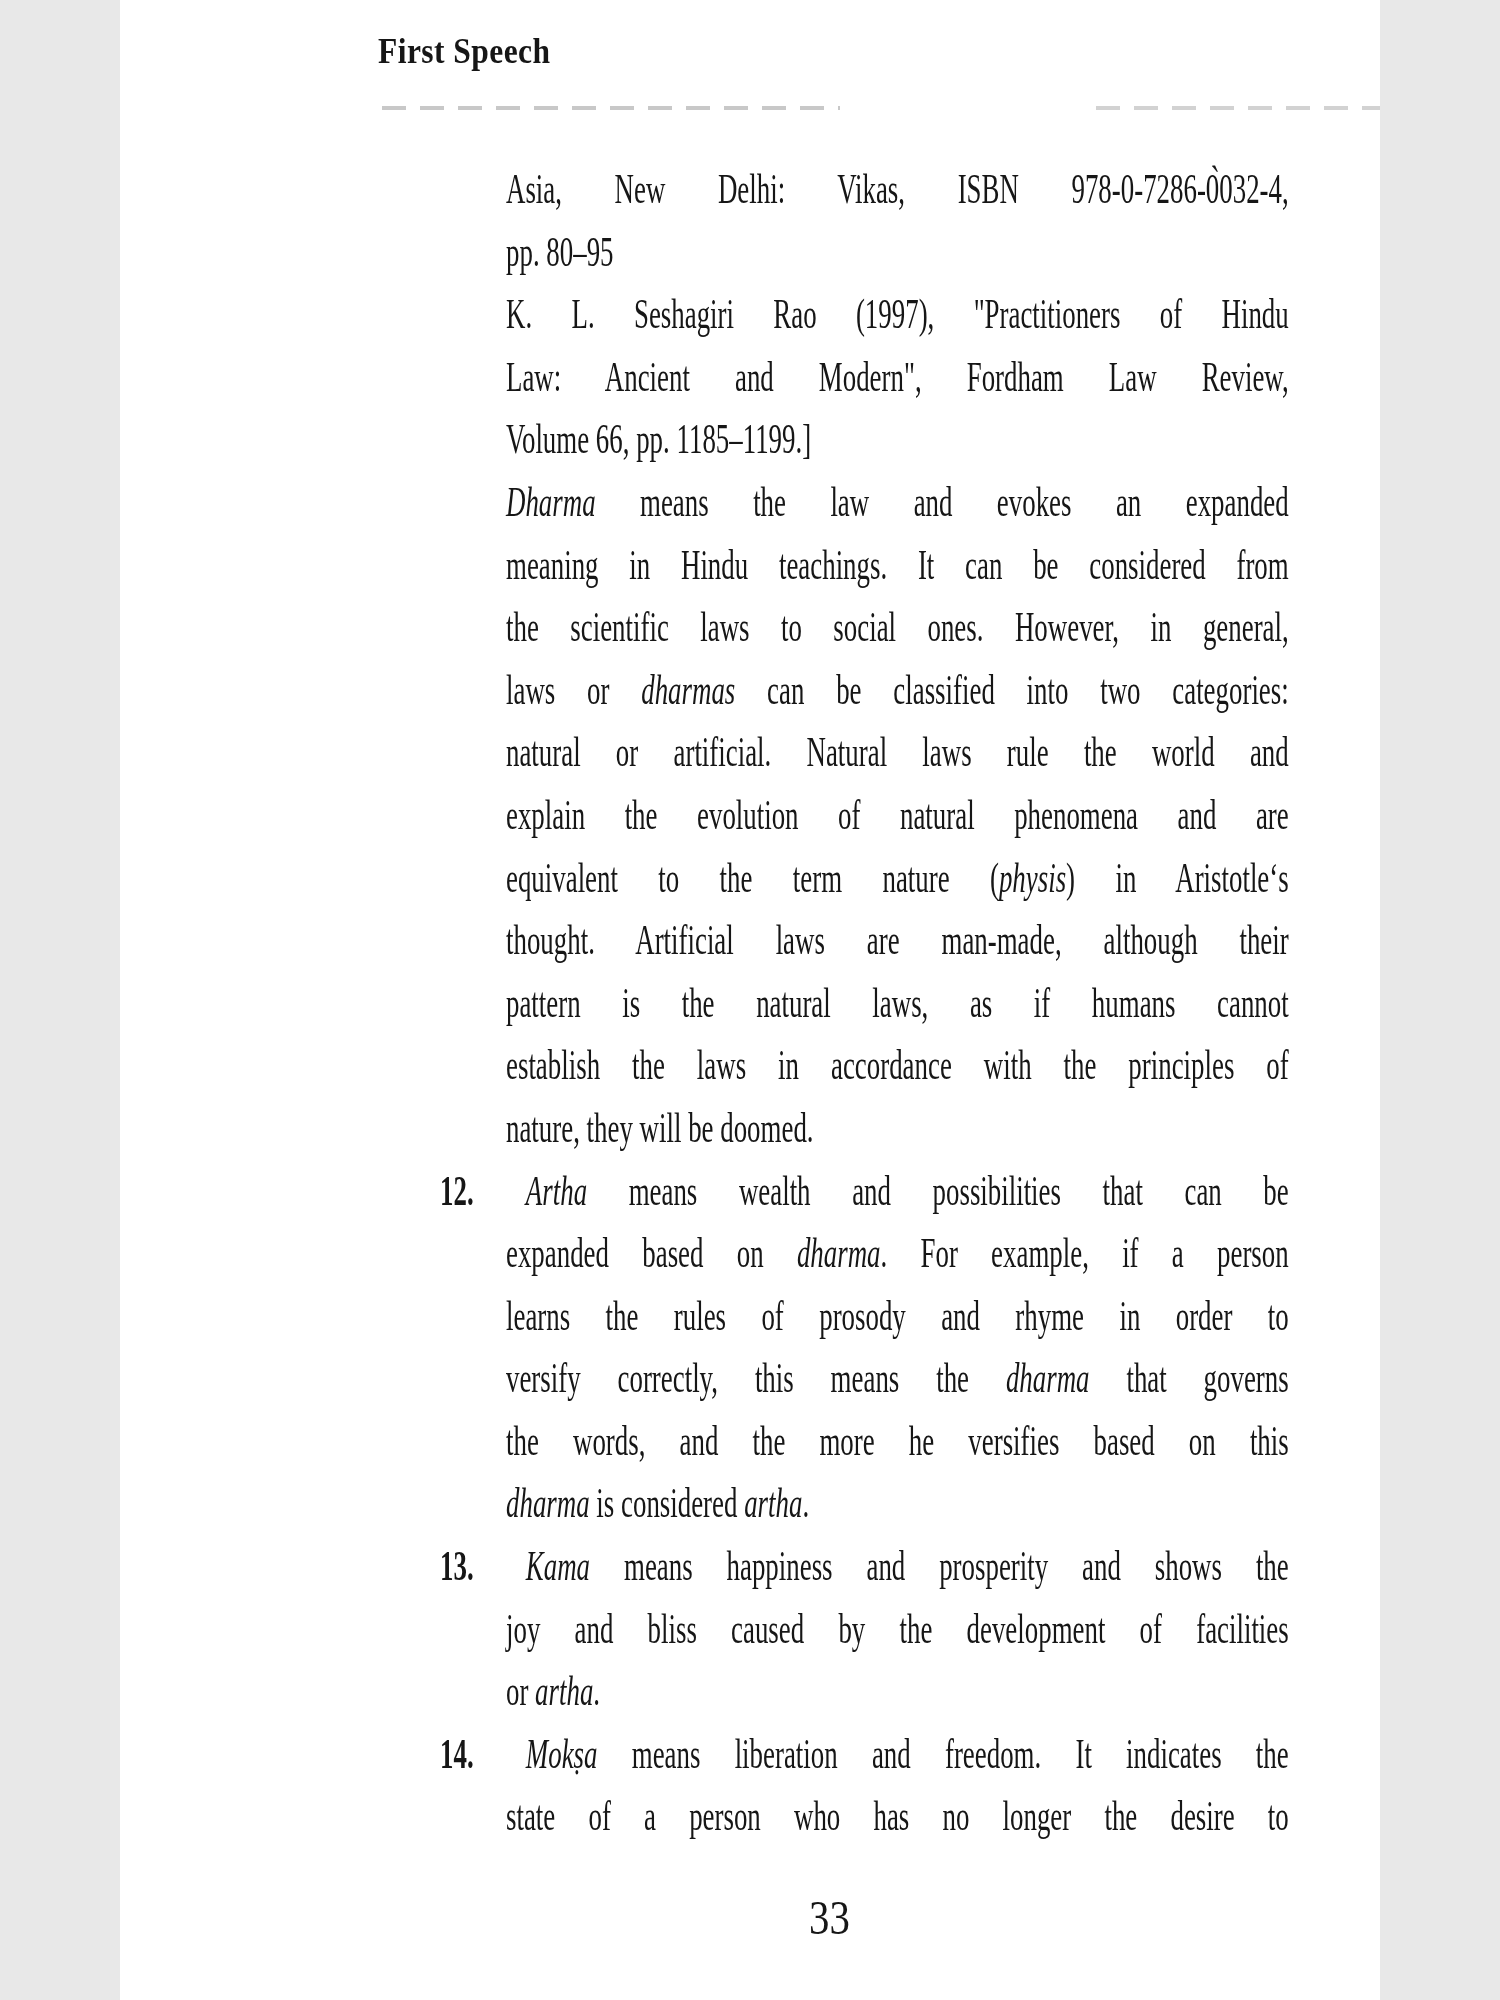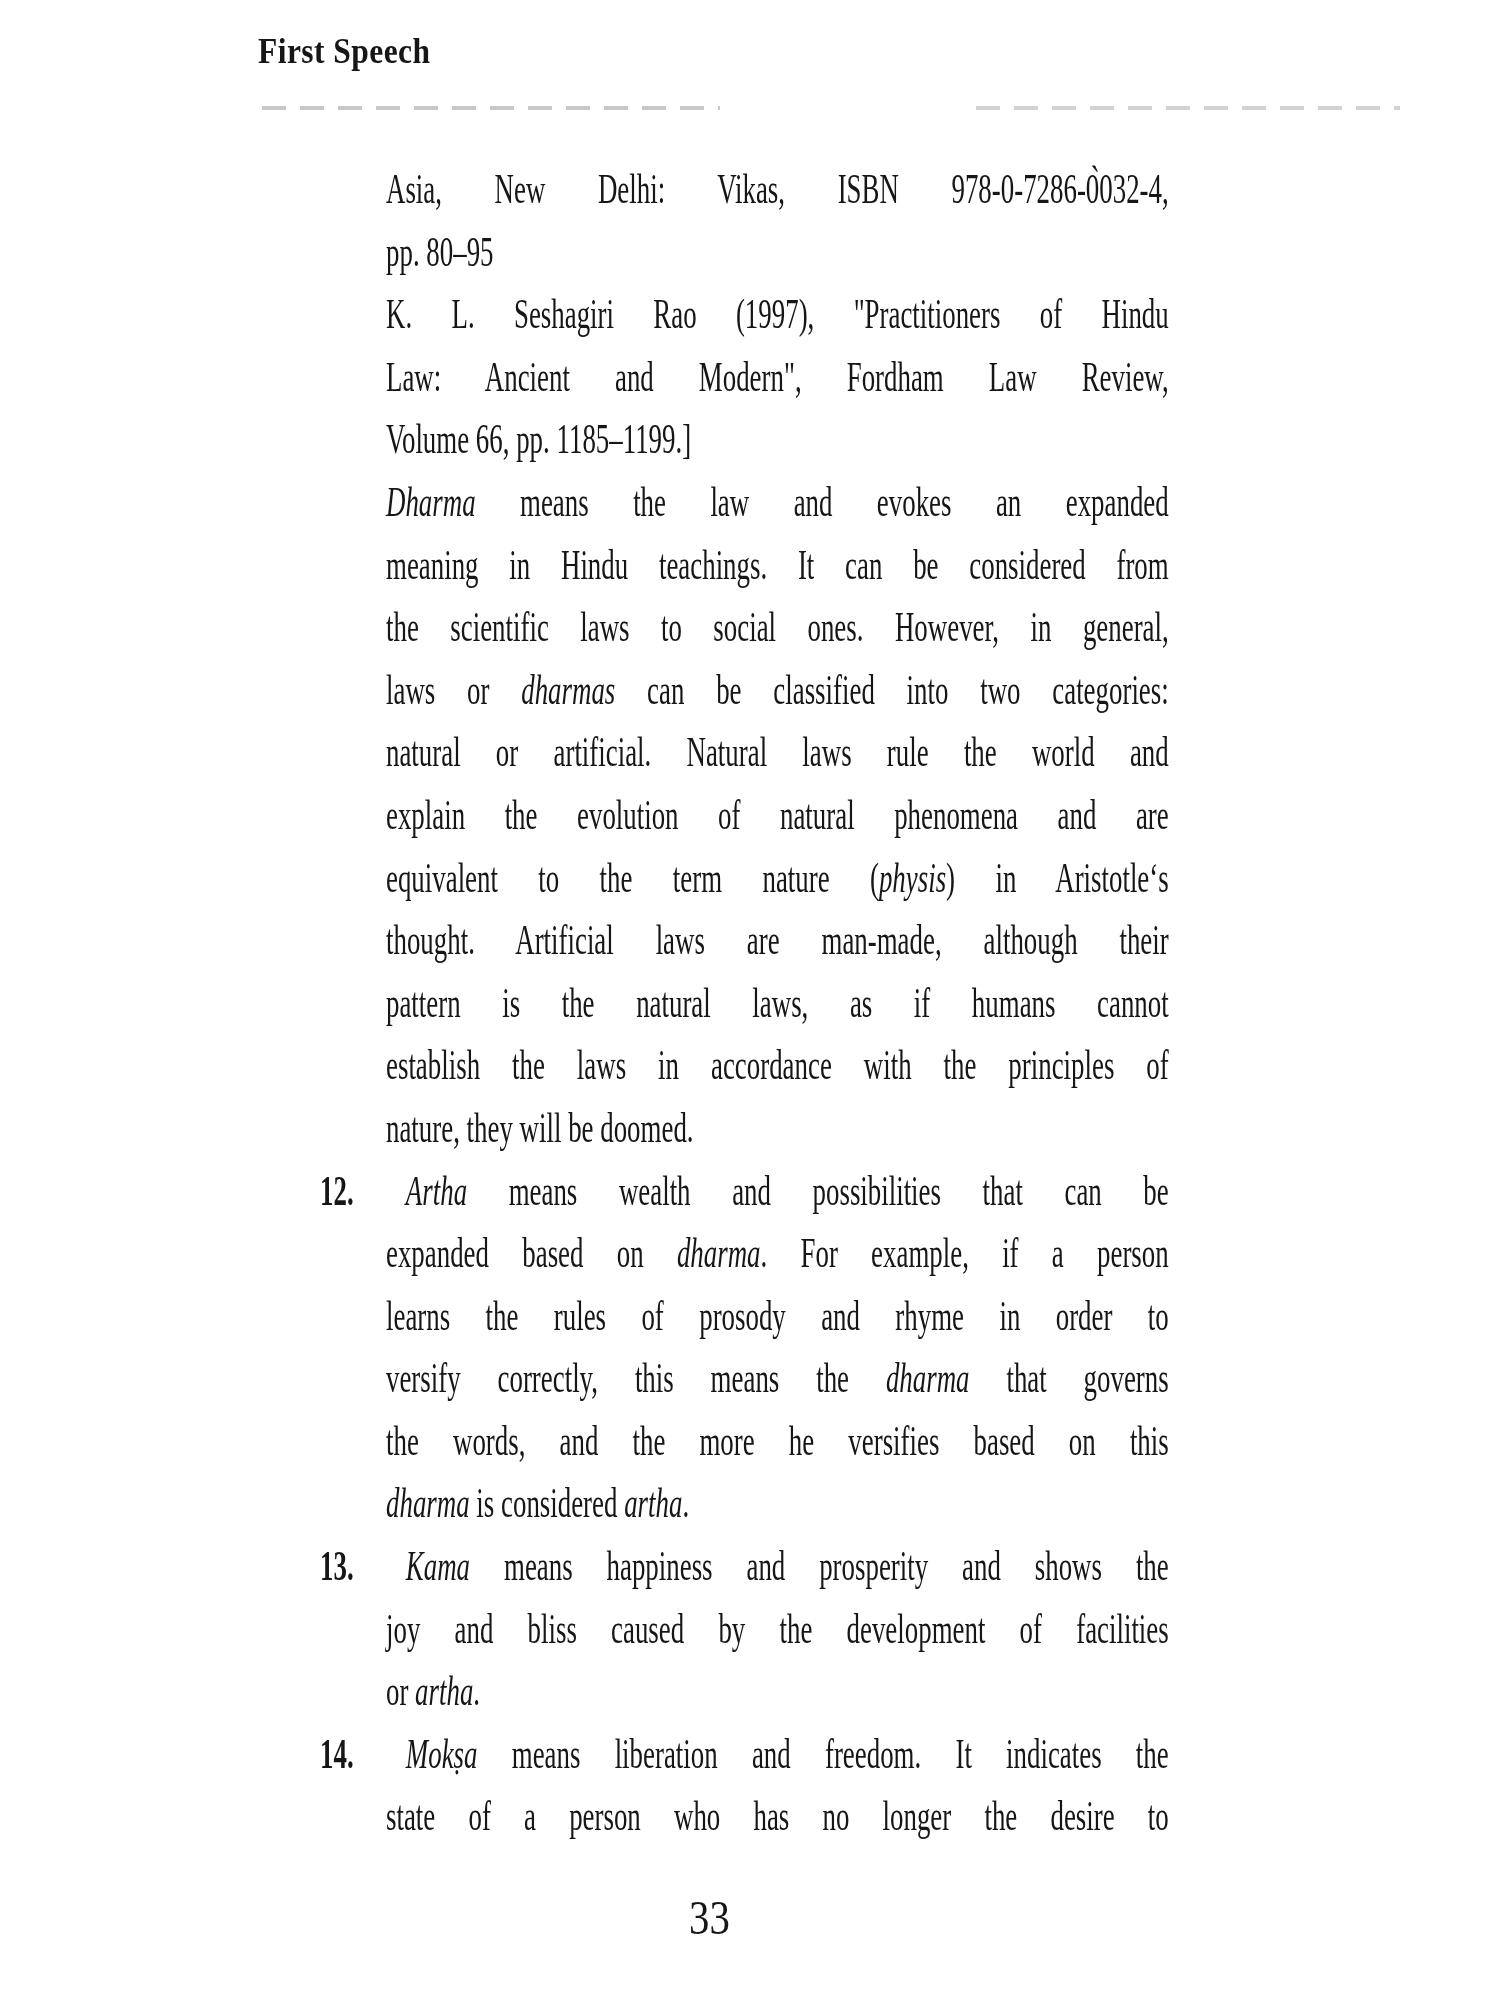--- a/index.html
+++ b/index.html
@@ -1,20 +1,20 @@
 <!DOCTYPE html>
 <html><head>
 <meta charset="utf-8">
 <style>
   html, body { margin: 0; padding: 0; }
   body { background: #e8e8e8; font-family: "Liberation Serif", "DejaVu Serif", serif; }
 
   .page {
     position: relative;
-    width: 1500px;
+    width: 1260px;
     height: 2000px;
     margin: 0 auto;
     background: var(--paper, #ffffff);
     color: var(--ink, #161616);
     overflow: hidden;
   }
 
   .header {
     position: absolute;
     left: 258px;

